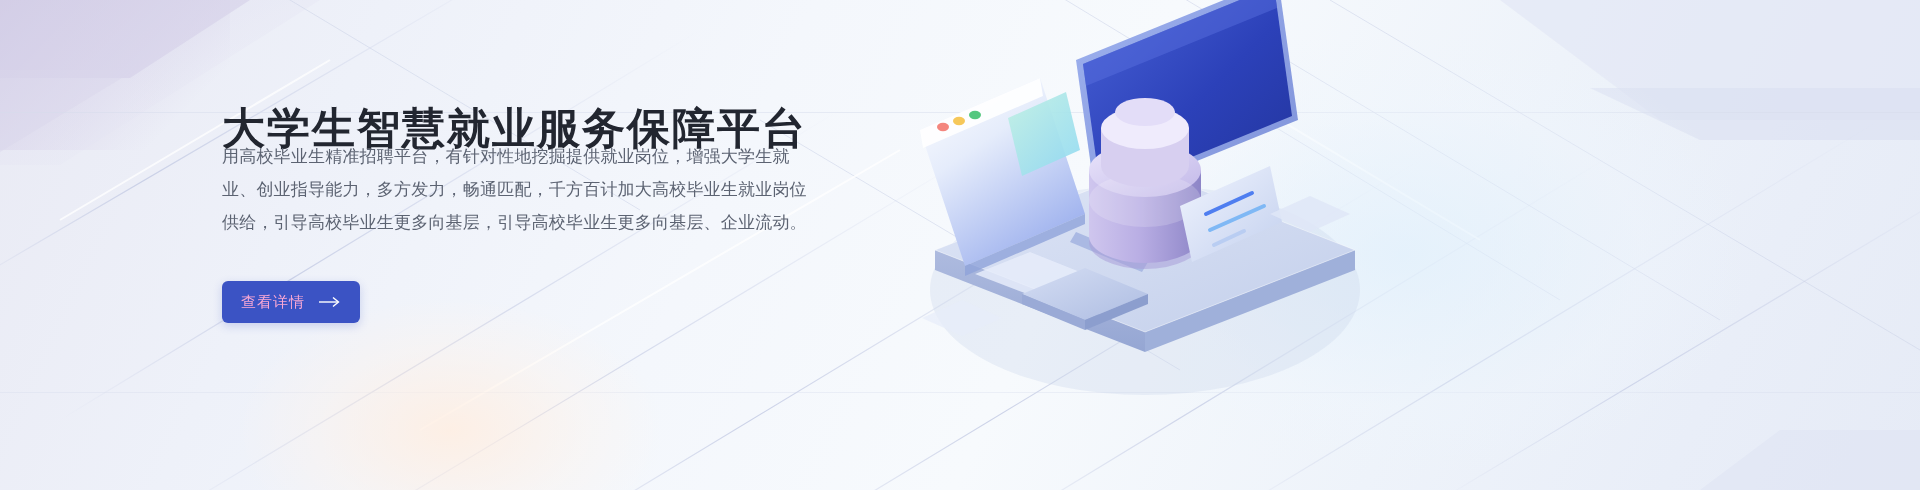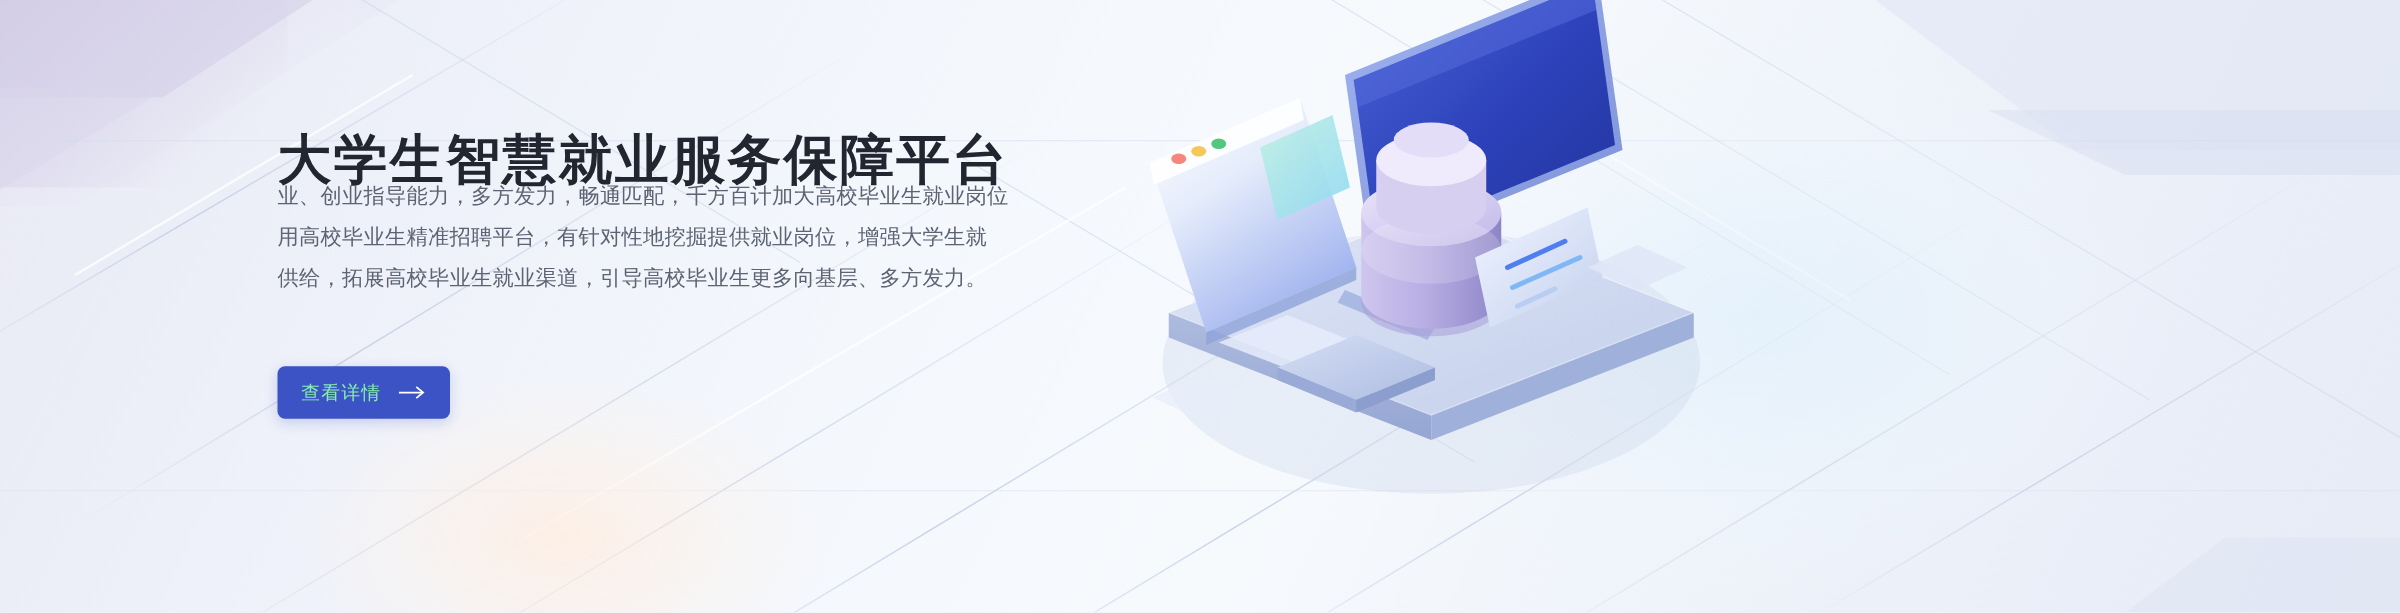--- a/index.html
+++ b/index.html
@@ -38,22 +38,22 @@
   .desc{
     position:absolute;top:140px;left:0;width:622px;
     font-size:17px;line-height:33px;color:#5c6372;letter-spacing:.2px;
     text-align:justify;text-align-last:left;
   }
   .desc div{white-space:nowrap;}
   .cta{
     position:absolute;top:281px;left:0;
     display:inline-flex;align-items:center;justify-content:center;gap:14px;
     width:138px;height:42px;border-radius:6px;
-    background:#3b53c4;color:#86efac;font-size:15px;letter-spacing:1px;
-    border:none;cursor:pointer;box-shadow:0 3px 10px rgba(59,83,196,.22);margin-top:12px;
+    background:#3b53c4;color:#f9a8d4;font-size:15px;letter-spacing:1px;
+    border:none;cursor:pointer;box-shadow:0 3px 10px rgba(59,83,196,.22);
   }
   .cta .arrow{display:inline-block;width:22px;height:12px;position:relative;}
   .cta .arrow svg{display:block;}
   
   .illus{position:absolute;left:880px;top:0;width:560px;height:490px;}
   .illus svg{position:absolute;left:0;top:0;}
 </style>
 </head>
 <body>
 
@@ -114,23 +114,23 @@
       <rect x="0" y="392" width="1920" height="1" fill="#d5dbec" opacity=".35"></rect>
     </svg>
     <div class="glow-warm"></div>
     <div class="glow-cool"></div>
   </div>
 
   <div class="content">
     <h1 class="title">大学生智慧就业服务保障平台</h1>
 
     <div class="desc">
+      <div>用高校毕业生精准招聘平台，有针对性地挖掘提供就业岗位，增强大学生就</div>
       <div>业、创业指导能力，多方发力，畅通匹配，千方百计加大高校毕业生就业岗位</div>
-      <div>用高校毕业生精准招聘平台，有针对性地挖掘提供就业岗位，增强大学生就</div>
-      <div>供给，拓展高校毕业生就业渠道，引导高校毕业生更多向基层、多方发力。</div>
+      <div>供给，引导高校毕业生更多向基层，引导高校毕业生更多向基层、企业流动。</div>
     </div>
 
     <button class="cta">
       <span>查看详情</span>
       <span class="arrow">
         <svg width="22" height="12" viewBox="0 0 22 12">
           <line x1="0" y1="6" x2="19" y2="6" stroke="#ffffff" stroke-width="1.4"></line>
           <polyline points="14,1.5 19.5,6 14,10.5" fill="none" stroke="#ffffff" stroke-width="1.4"></polyline>
         </svg>
       </span>

